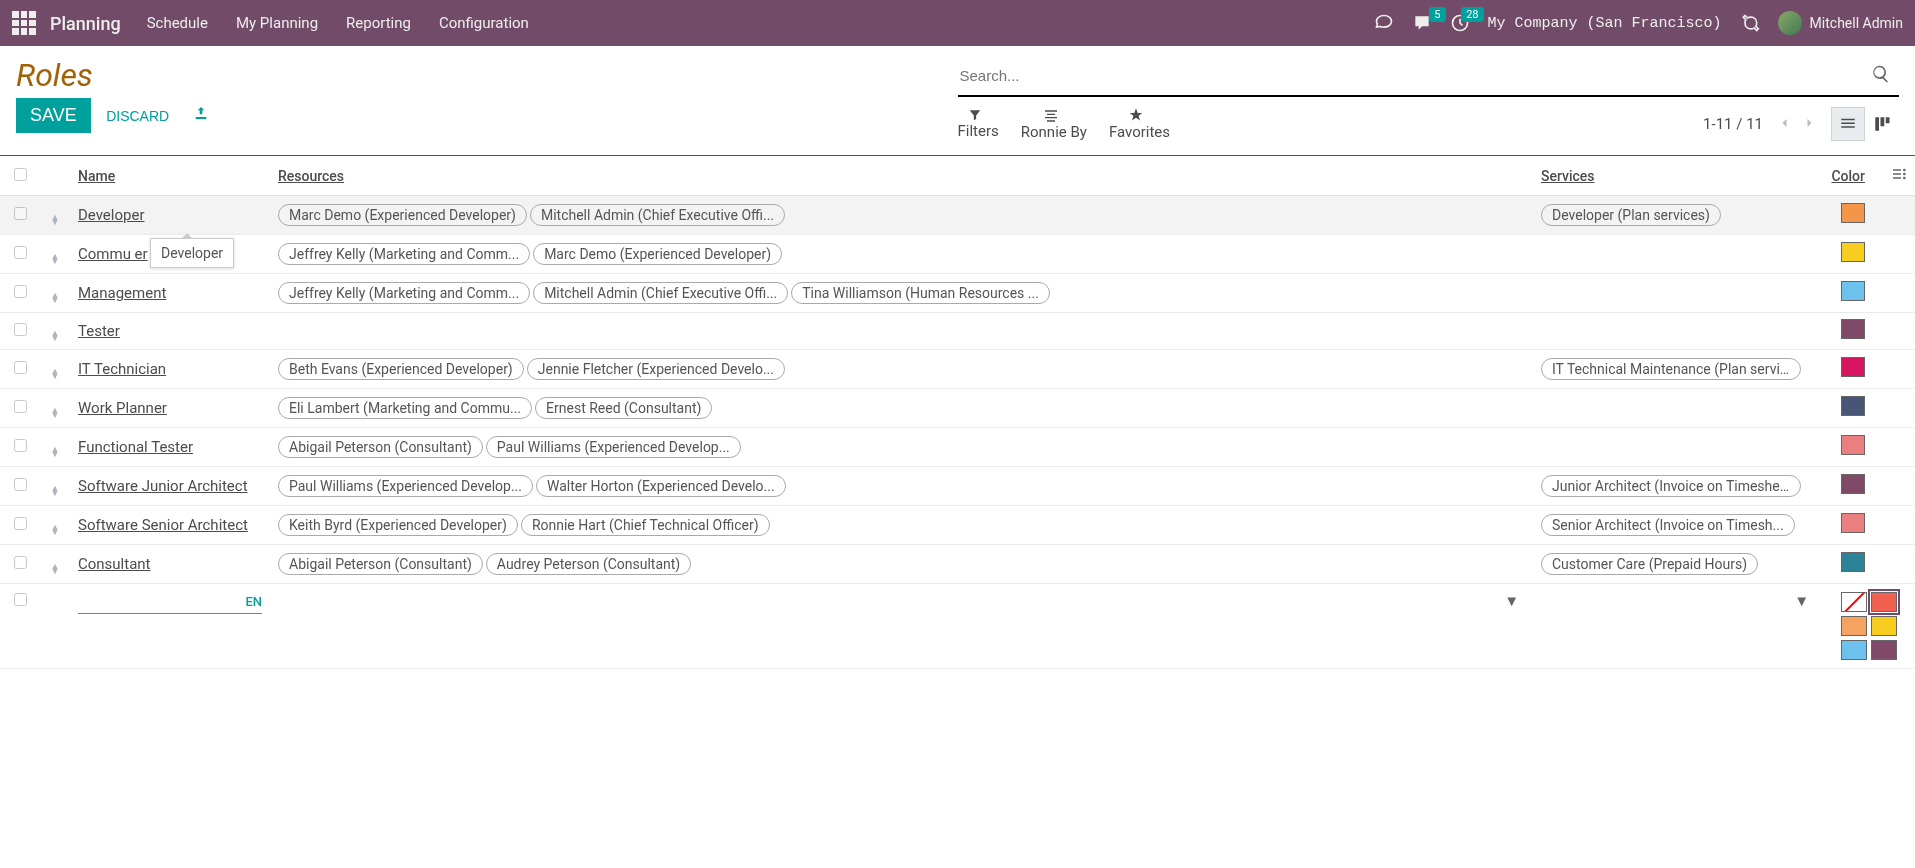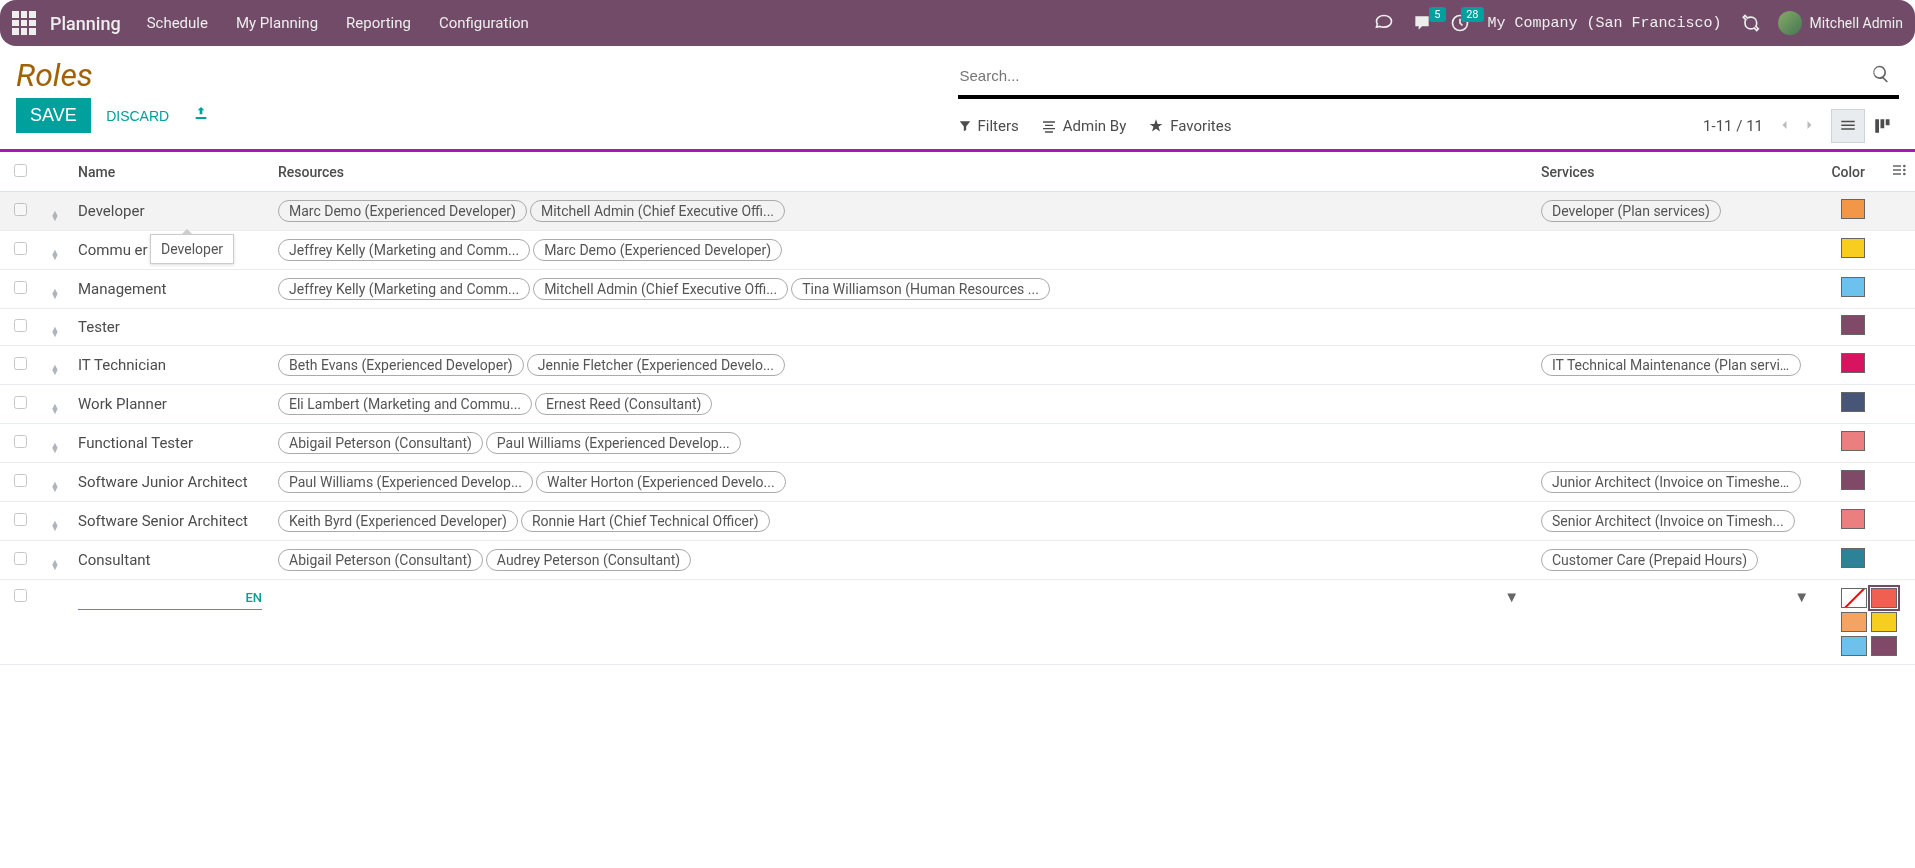--- a/index.html
+++ b/index.html
@@ -1,54 +1,54 @@
 <!DOCTYPE html>
 <html><head>
 <meta charset="utf-8">
 <style>
 * { box-sizing: border-box; margin: 0; padding: 0; }
 body { font-family: -apple-system, BlinkMacSystemFont, "Segoe UI", Roboto, sans-serif; font-size: 14px; color: #4c4c4c; background: #fff; }
 
 
-.navbar { background: #714B67; height: 46px; display: flex; align-items: center; padding: 0 12px; color: #eee; border-radius: 16px; }
+.navbar { background: #714B67; height: 46px; display: flex; align-items: center; padding: 0 12px; color: #eee; }
 .navbar .apps-icon { width: 24px; height: 24px; display: grid; grid-template-columns: repeat(3,1fr); grid-template-rows: repeat(3,1fr); gap: 2px; margin-right: 14px; cursor: pointer; }
 .navbar .apps-icon span { background: #eee; }
 .navbar .brand { font-size: 18px; font-weight: 500; margin-right: 26px; }
 .navbar .nav-link { color: #eee; font-size: 15px; margin-right: 28px; cursor: pointer; }
 .navbar .spacer { flex: 1; }
 .navbar .right-item { display: flex; align-items: center; margin-left: 18px; cursor: pointer; position: relative; }
 .navbar .badge { background: #00A09D; color: #fff; font-size: 11px; padding: 1px 5px; border-radius: 3px; position: absolute; top: -6px; right: -14px; }
 .navbar .company { font-size: 15px; margin-left: 18px; font-family: Liberation Mono, monospace; }
 .navbar .avatar { width: 24px; height: 24px; border-radius: 50%; background: linear-gradient(135deg,#8a6,#475); margin-right: 8px; }
 .navbar svg { fill: #eee; }
 
 
 .control-header { display: flex; padding: 10px 16px 0 16px; align-items: flex-start; }
 .control-left { flex: 1; }
 .page-title { font-size: 32px; color: #a16207; margin-bottom: 4px; font-style: italic; }
 .btn-save { background: #00A09D; color: #fff; border: none; padding: 7px 14px; font-size: 18px; cursor: pointer; margin-right: 8px; }
 .btn-discard { background: none; border: none; color: #00A09D; font-size: 14px; cursor: pointer; padding: 7px 4px; }
 .export-icon { color: #00A09D; margin-left: 16px; cursor: pointer; }
 
 .control-right { flex: 1; }
-.search-row { display: flex; align-items: center; border-bottom: 4px solid #000000; padding: 4px 0; margin-bottom: 10px; }
+.search-row { display: flex; align-items: center; border-bottom: 2px solid #000000; padding: 4px 0; margin-bottom: 10px; }
 .search-input { flex: 1; border: none; outline: none; font-size: 15px; padding: 6px 2px; }
 .search-btn { background: none; border: none; cursor: pointer; padding: 4px 8px; }
 .search-opts { display: flex; align-items: center; }
-.search-opt { display: flex; align-items: center; margin-right: 22px; cursor: pointer; font-size: 15px; color: #4c4c4c; }
+.search-opt { display: flex; align-items: center; margin-right: 22px; cursor: pointer; font-size: 15px; color: #4c4c4c; flex-direction: column; }
 .search-opt svg { margin-right: 6px; }
 .pager { margin-left: auto; display: flex; align-items: center; font-size: 15px; justify-content: space-between; }
 .pager-arrows { display: flex; margin-left: 10px; margin-right: 10px; }
 .pager-btn { background: none; border: none; padding: 4px 6px; cursor: pointer; color: #aaa; }
 .view-switch { display: flex; }
 .view-btn { width: 34px; height: 34px; display: flex; align-items: center; justify-content: center; cursor: pointer; border: 1px solid transparent; }
 .view-btn.active { background: #e9ecef; border-color: #ced4da; }
 
 
-.table-wrap { margin-top: 6px; border-top: 3px solid #a21caf; }
+.table-wrap { margin-top: 14px; border-top: 1px solid #a21caf; text-decoration: underline; }
 table { width: 100%; border-collapse: collapse; }
 th { text-align: left; font-weight: 500; font-size: 14px; color: #4c4c4c; padding: 10px 8px; border-bottom: 1px solid #dee2e6; }
 td { padding: 6px 8px; border-bottom: 1px solid #e9ecef; vertical-align: middle; font-size: 15px; }
 tr.highlight { background: #f3f3f3; }
 .check-col { width: 40px; text-align: center; }
 .check-col input { opacity: 0.4; }
 .handle-col { width: 30px; text-align: center; color: #adb5bd; cursor: grab; }
 .sort-arrows { display: inline-flex; flex-direction: column; line-height: 5px; font-size: 9px; color: #adb5bd; }
 .name-col { width: 200px; }
 .svc-col { width: 290px; }
@@ -150,21 +150,21 @@
       <div class="search-opt">
         <svg width="14" height="14" viewBox="0 0 24 24" fill="#4c4c4c">
             <path d="M3 4h18l-7 9v6l-4 2v-8z"></path>
           </svg>
         <span>Filters</span>
       </div>
       <div class="search-opt">
         <svg width="16" height="16" viewBox="0 0 24 24" fill="#4c4c4c">
             <path d="M3 5h18v2H3zm3 5h12v2H6zm-3 5h18v2H3zm3 5h12v2H6z"></path>
           </svg>
-        <span>Admin By</span>
+        <span>Ronnie By</span>
       </div>
       <div class="search-opt">
         <svg width="16" height="16" viewBox="0 0 24 24" fill="#4c4c4c">
             <path d="M12 2l2.5 7h7l-5.7 4.3 2.2 7L12 16l-6 4.3 2.2-7L2.5 9h7z"></path>
           </svg>
         <span>Favorites</span>
       </div>
       <div class="pager">
         <span>1-11 / 11</span>
         <div class="pager-arrows">

